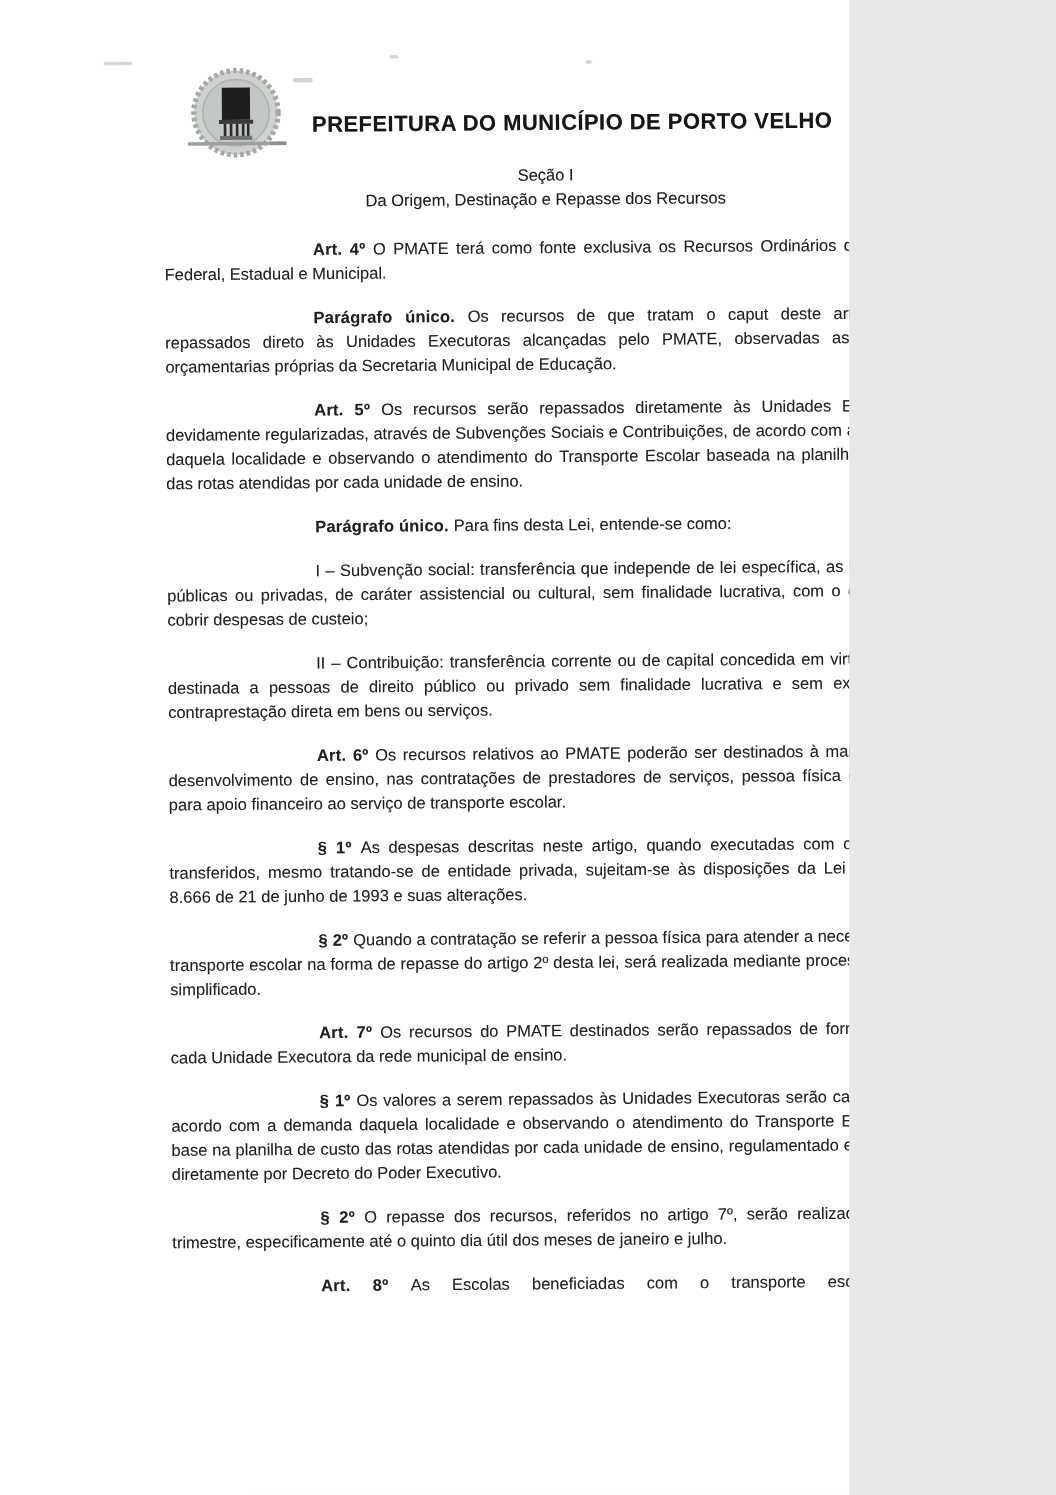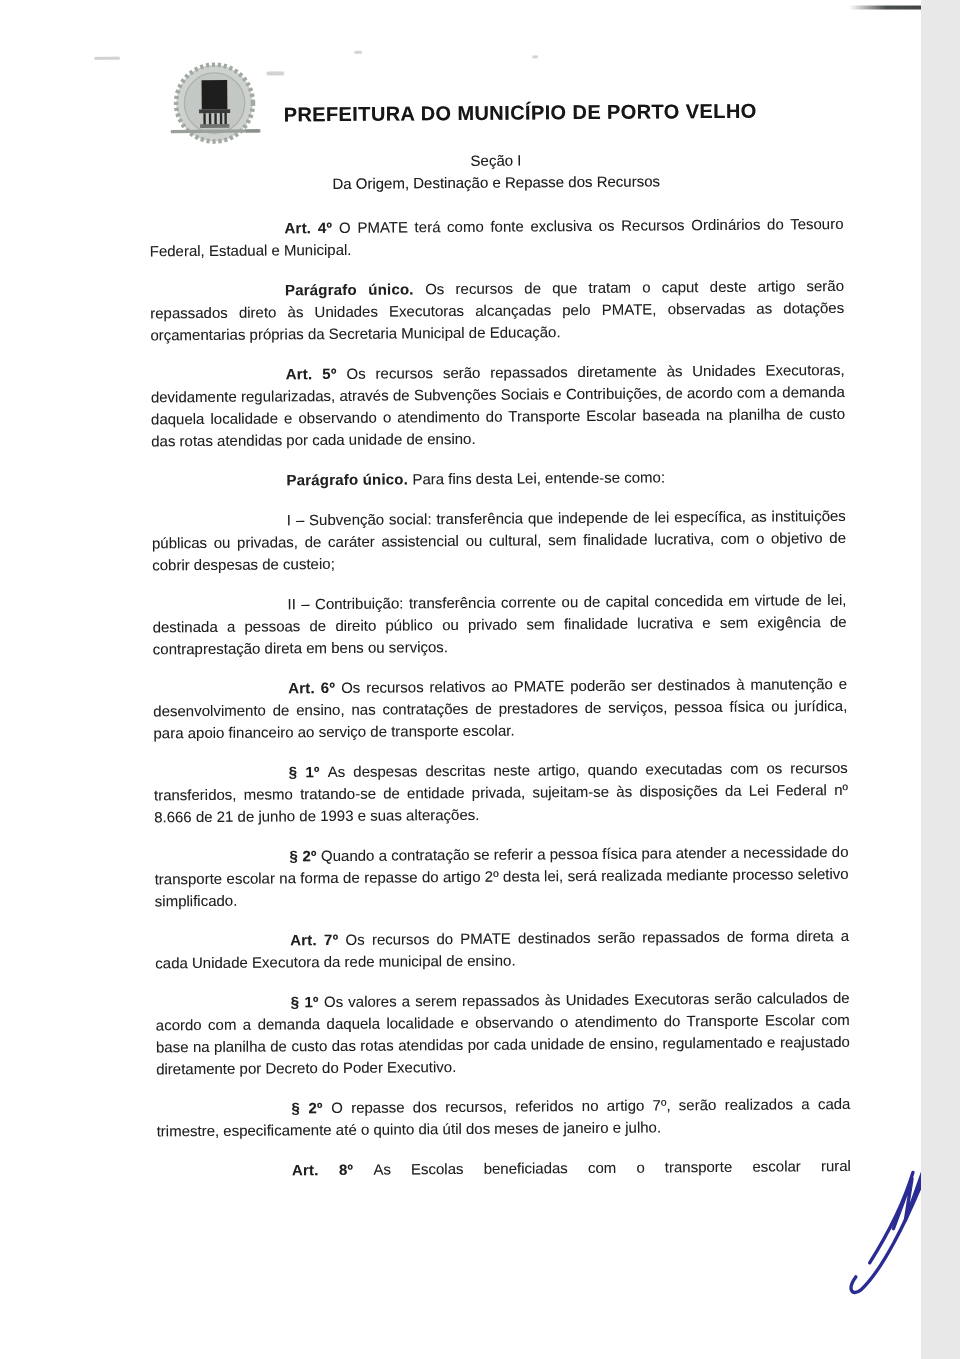--- a/index.html
+++ b/index.html
@@ -1,18 +1,18 @@
 <!DOCTYPE html>
 <html><head>
 <meta charset="utf-8">
 <style>
   html, body { margin: 0; padding: 0; background: #e8e8e8; }
   .page {
     position: relative;
-    width: 921px;
+    width: 772px;
     height: 1359px;
     background: #ffffff;
     overflow: hidden;
     font-family: "Liberation Sans", sans-serif;
     color: #212121;
   }
   .content {
     position: absolute;
     inset: 0;
     transform: rotate(-0.45deg);

